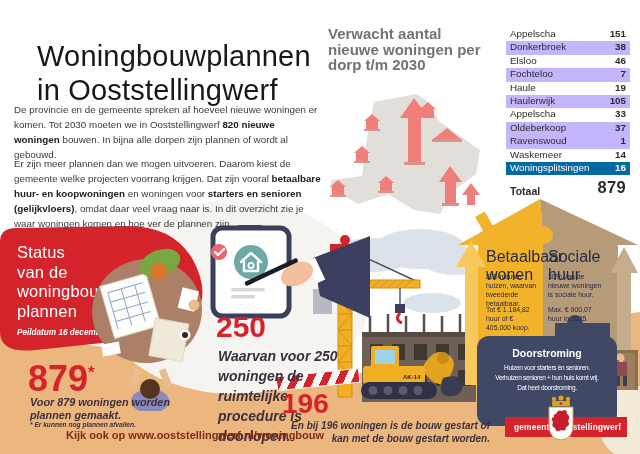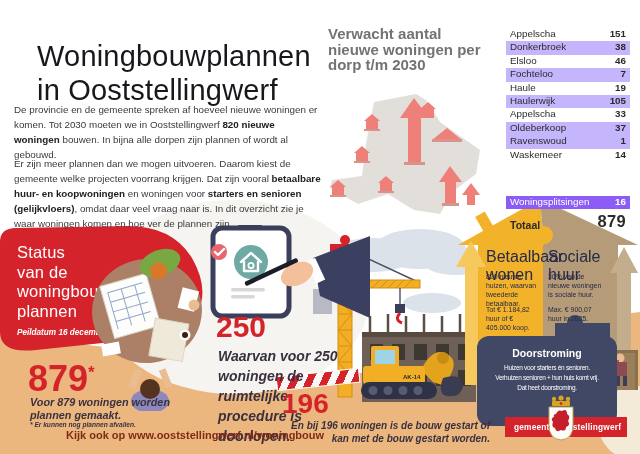--- a/index.html
+++ b/index.html
@@ -10,21 +10,21 @@
   .title{left:29px;top:20px;width:320px;font-weight:400;font-size:29px;
          line-height:34px;color:#17171c;letter-spacing:.2px;margin-left:8px;}
   .intro{left:14px;top:92px;width:308px;font-size:9.8px;line-height:15px;color:#3a3a3a;}
   .intro + .intro{top:146px;}
   .intro .b{font-weight:bold;color:#222;}
   
   .ftitle{left:328px;top:26px;width:168px;font-size:15px;line-height:15.5px;font-weight:bold;color:#737373;}
   .ftable{left:506px;top:28px;width:124px;font-size:9.8px;color:#2b2b2b;}
   .trow{display:flex;justify-content:space-between;height:13.4px;padding:0 4px;gap:9px;}
   .trow.zebra{background:#c4b5fd;}
-  .trow.hl{background:#8b5cf6;color:#ffffff;margin-top:34px;}
+  .trow.hl{background:#0369a1;color:#ffffff;}
   .tval{font-weight:bold;}
   .trow.hl .tval{font-weight:bold;}
   .totrow{display:flex;justify-content:space-between;align-items:flex-end;padding:3px 4px 0 4px;}
   .totlbl{font-weight:bold;font-size:10.5px;}
   .totval{font-weight:bold;font-size:16.5px;letter-spacing:.3px;}
   
   .blobtext{left:17px;top:243px;width:185px;color:#fff;}
   .blobtext .ln div{font-size:16.5px;line-height:19.5px;font-weight:400;letter-spacing:.2px;}
   .blobdate{margin-top:7px;font-size:8.2px;font-weight:bold;font-style:italic;}
   

